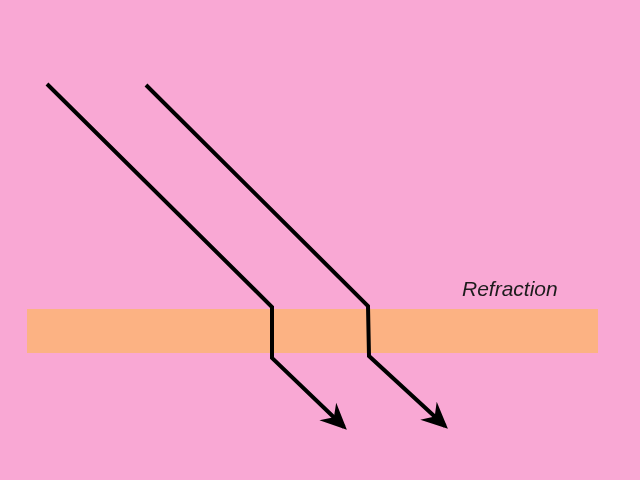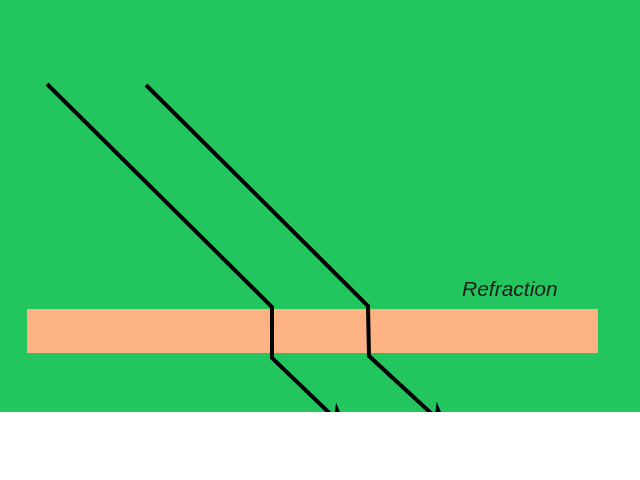--- a/index.html
+++ b/index.html
@@ -3,22 +3,22 @@
 <meta charset="utf-8">
 <style>
   html, body {
     margin: 0;
     padding: 0;
     background: #ffffff;
   }
   .canvas {
     position: relative;
     width: 640px;
-    height: 412px;
-    background: #22c55e;
+    height: 480px;
+    background: #f9a8d4;
     overflow: hidden;
   }
   .diagram-svg {
     display: block;
     width: 640px;
     height: 480px;
   }
   .ray {
     fill: none;
     stroke-linejoin: miter;

